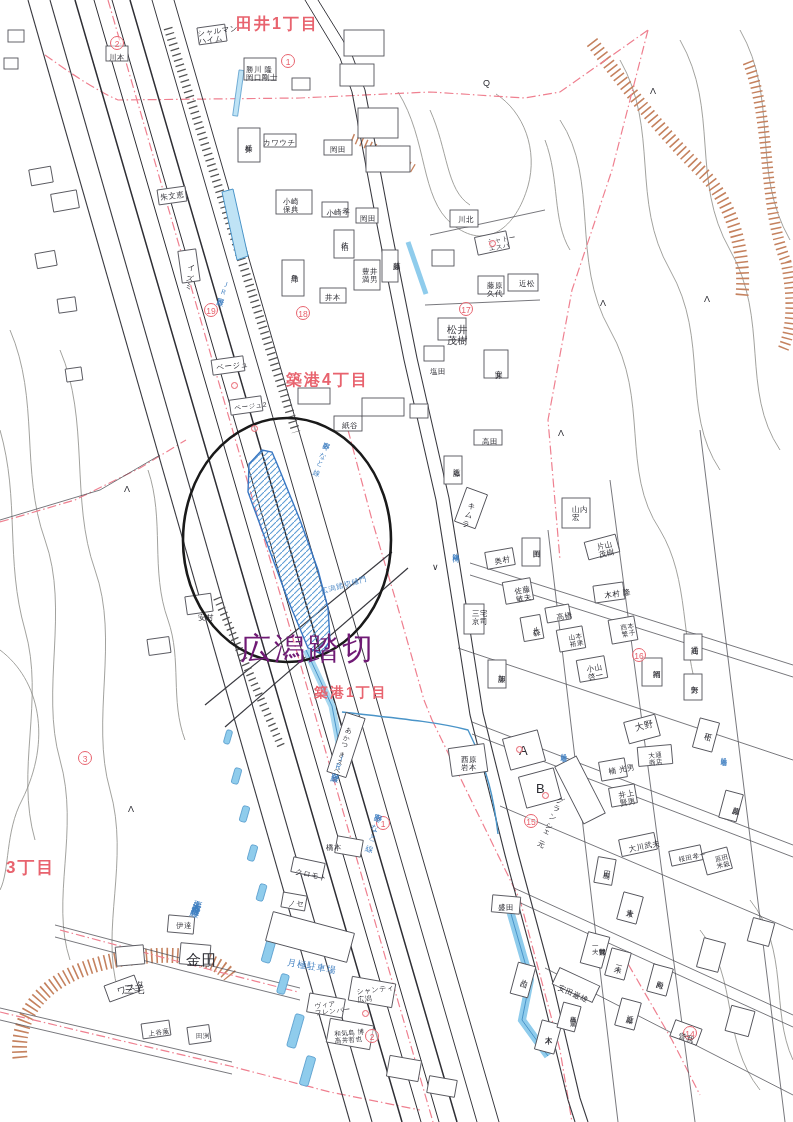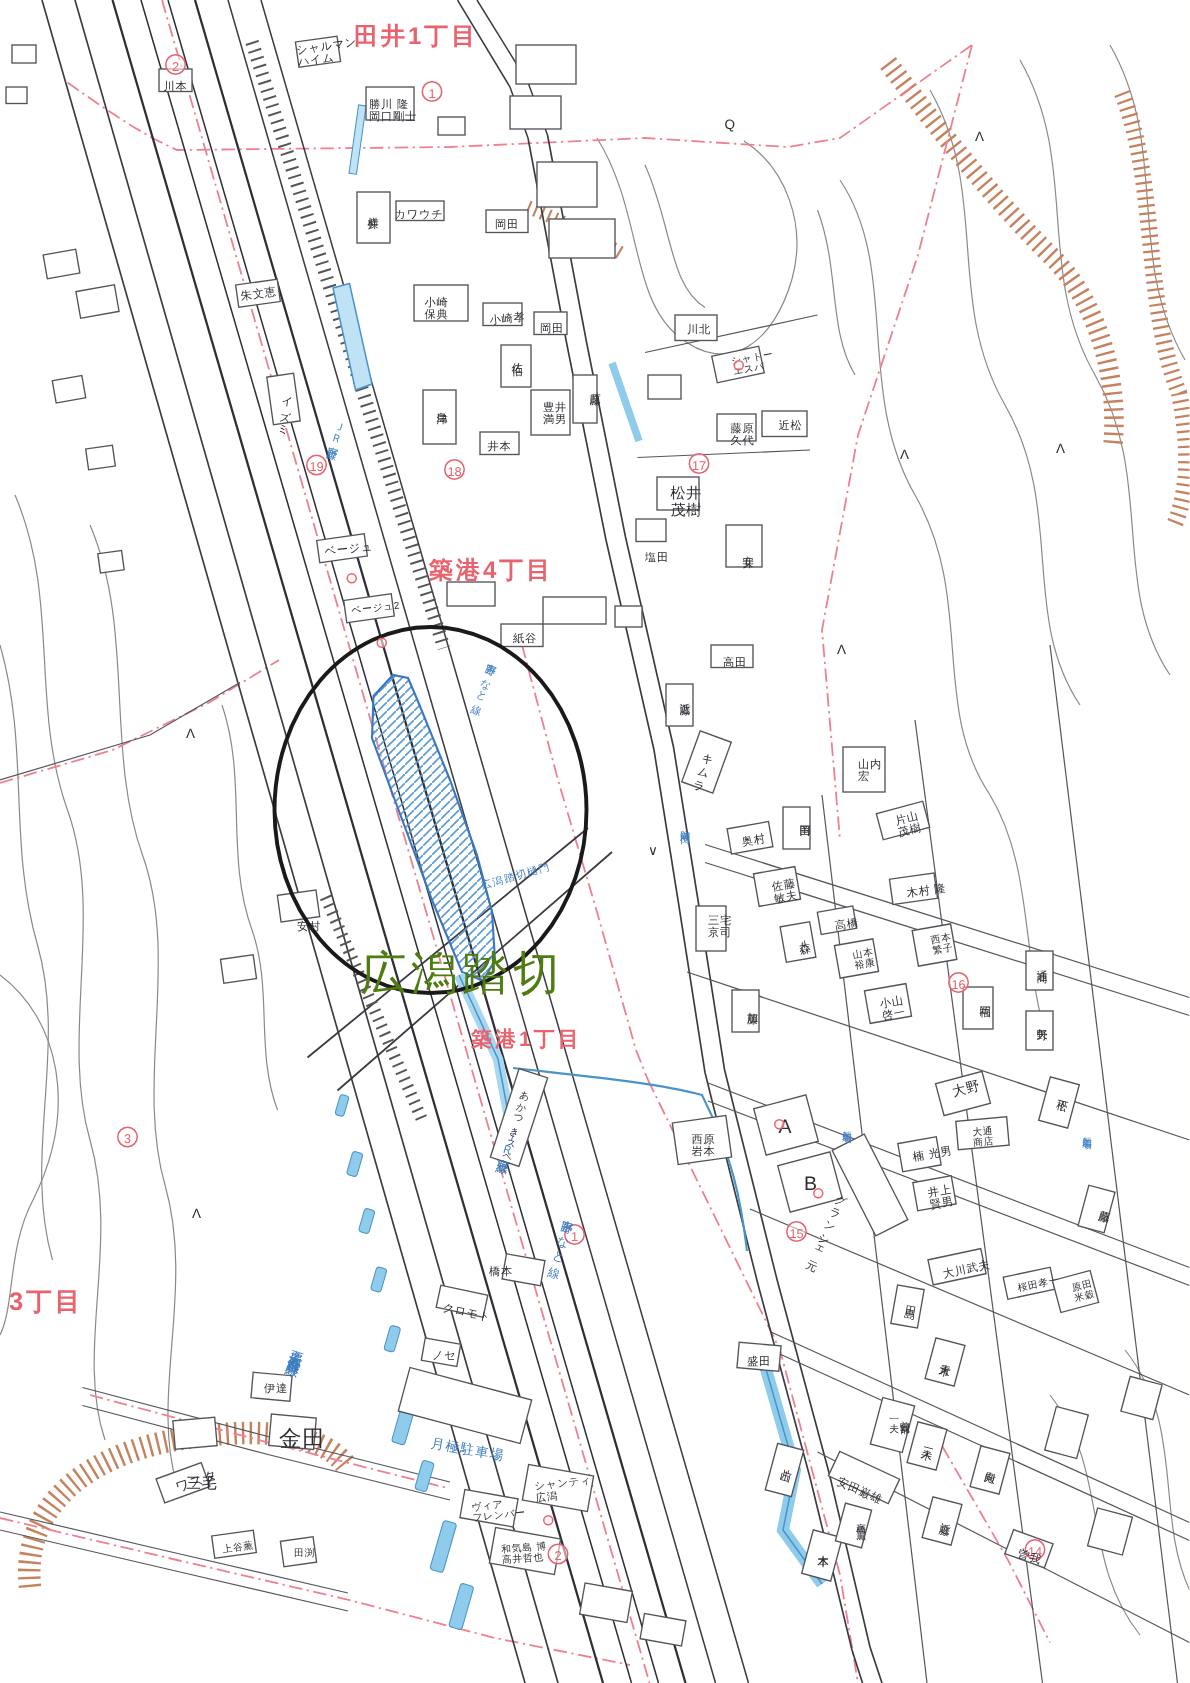--- a/index.html
+++ b/index.html
@@ -15,21 +15,21 @@
        transform-origin:left top;white-space:nowrap;}
   .bluelbl{position:absolute;color:#3f7fc1;transform-origin:left top;
        white-space:pre-line;letter-spacing:1px;line-height:1.05;}
   .bluelbl.vert{writing-mode:vertical-rl;}
   .cnum{position:absolute;width:14px;height:14px;border:1.2px solid #e8636e;
        border-radius:50%;color:#e8636e;font-size:8.5px;line-height:14px;
        text-align:center;background:rgba(255,255,255,.55);box-sizing:border-box;}
   .rdot{position:absolute;width:7px;height:7px;border:1.1px solid #e8636e;
        border-radius:50%;background:rgba(255,240,242,.6);box-sizing:border-box;}
   .sym{position:absolute;color:#2c2c33;font-size:9px;transform-origin:left top;}
-  #main-label{position:absolute;color:#4d7c0f;font-weight:500;letter-spacing:3px;
+  #main-label{position:absolute;color:#701a75;font-weight:500;letter-spacing:3px;
        white-space:nowrap;}
 </style>
 </head>
 <body>
 
 <div id="map">
   <svg id="basemap" width="793" height="1122" viewBox="0 0 793 1122">
     <defs>
       <pattern id="wpat" width="6" height="6" patternUnits="userSpaceOnUse">
         <path d="M0 6 L6 0" stroke="#5b9bd5" stroke-width="1.1"></path>

